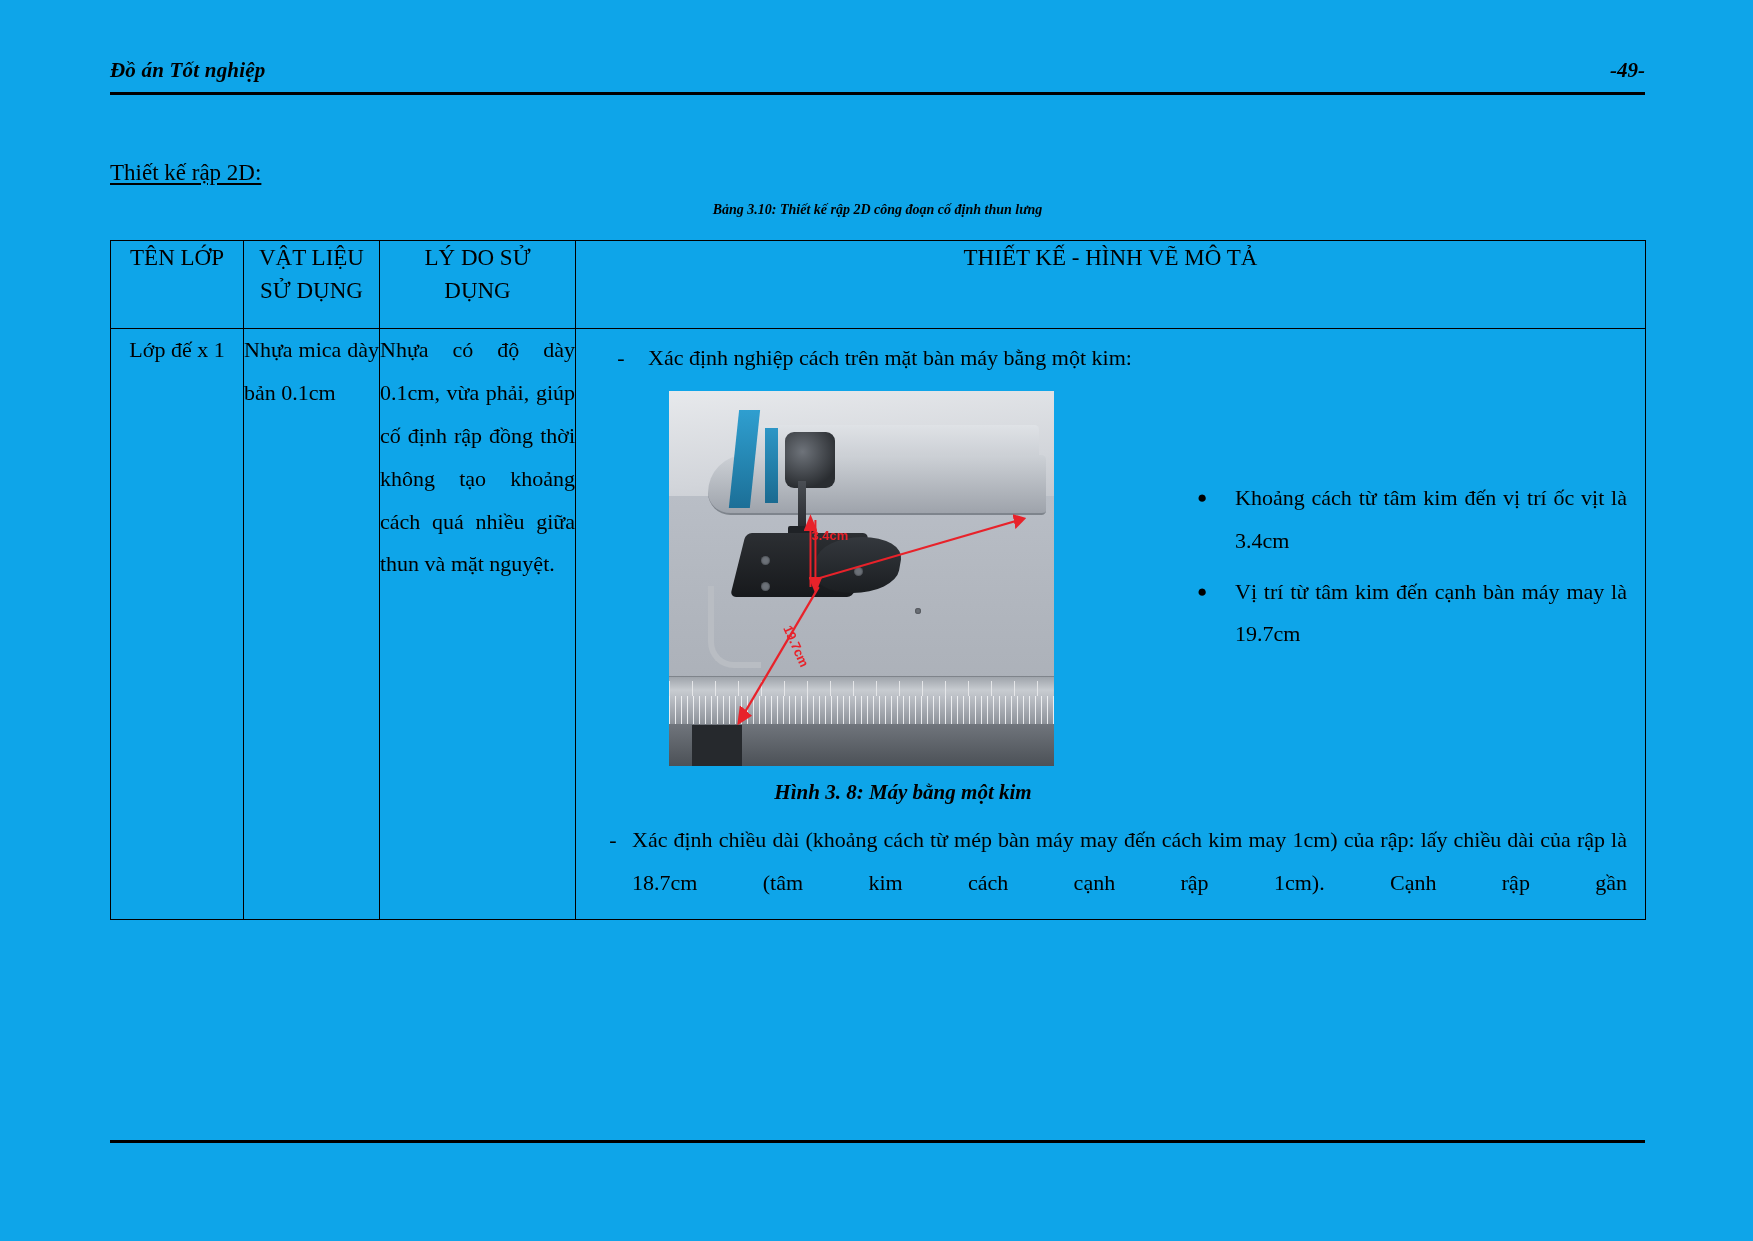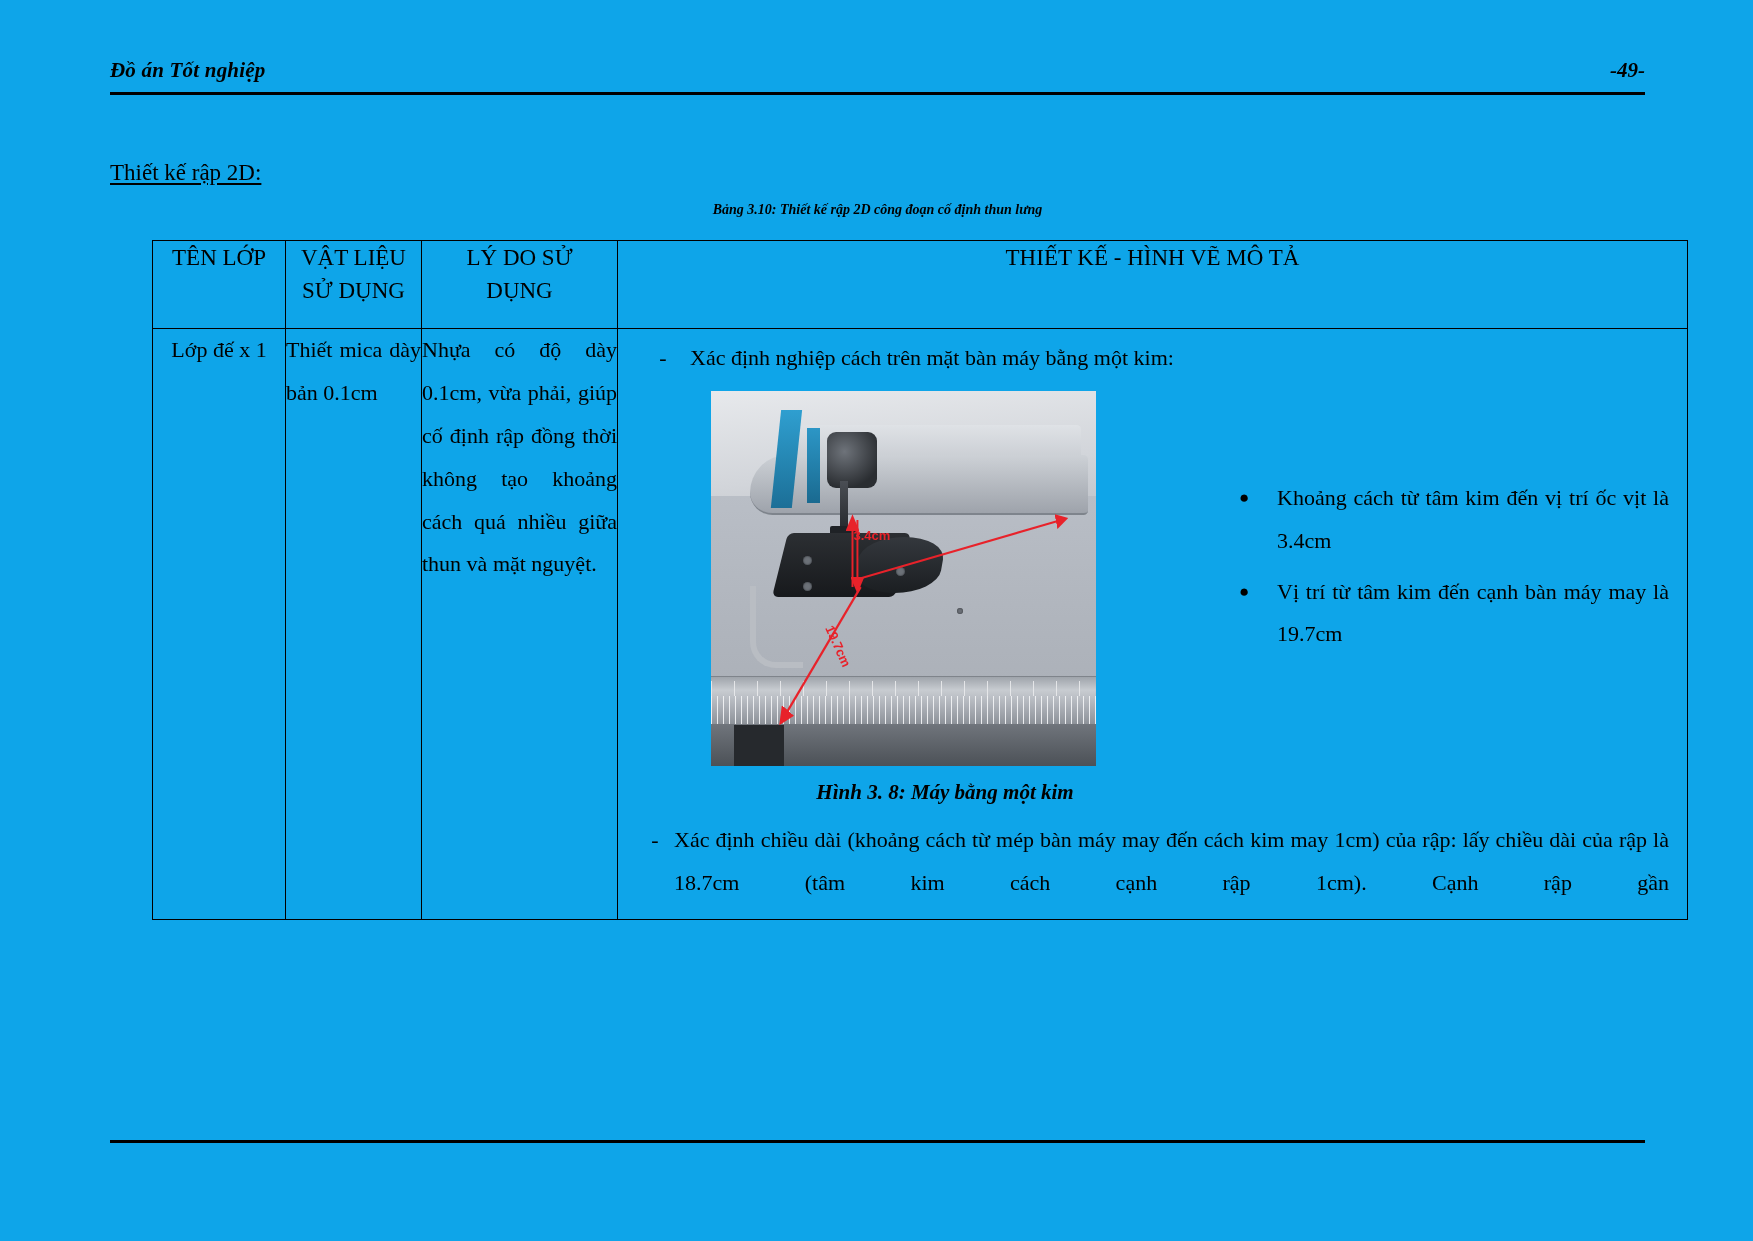--- a/index.html
+++ b/index.html
@@ -84,21 +84,20 @@
   }
 
   
   table.layers {
     position: absolute;
     left: 110px;
     top: 240px;
     width: 1535px;
     border-collapse: collapse;
     table-layout: fixed;
-    margin-left: 42px;
   }
   table.layers td, table.layers th {
     border: 1.6px solid #000;
     vertical-align: top;
     padding: 0;
   }
   .col1 { width: 133px; }
   .col2 { width: 136px; }
   .col3 { width: 196px; }
   .col4 { width: 1070px; }
@@ -382,21 +381,21 @@
         <th class="hd">
           <span class="hd-line">THIẾT KẾ - HÌNH VẼ MÔ TẢ</span>
         </th>
       </tr>
     </thead>
     <tbody>
       <tr>
 
         <td class="cell plain">Lớp đế x 1</td>
 
-        <td class="cell j">Thiết mica dày bản 0.1cm</td>
+        <td class="cell j">Nhựa mica dày bản 0.1cm</td>
 
         <td class="cell j">Nhựa có độ dày 0.1cm, vừa phải, giúp cố định rập đồng thời không tạo khoảng cách quá nhiều giữa thun và mặt nguyệt.</td>
 
         <td>
           <div class="c4">
 
             <div class="dash-item">
               <span class="dash">-</span>
               <span class="dash-text">Xác định nghiệp cách trên mặt bàn máy bằng một kim:</span>
             </div>

